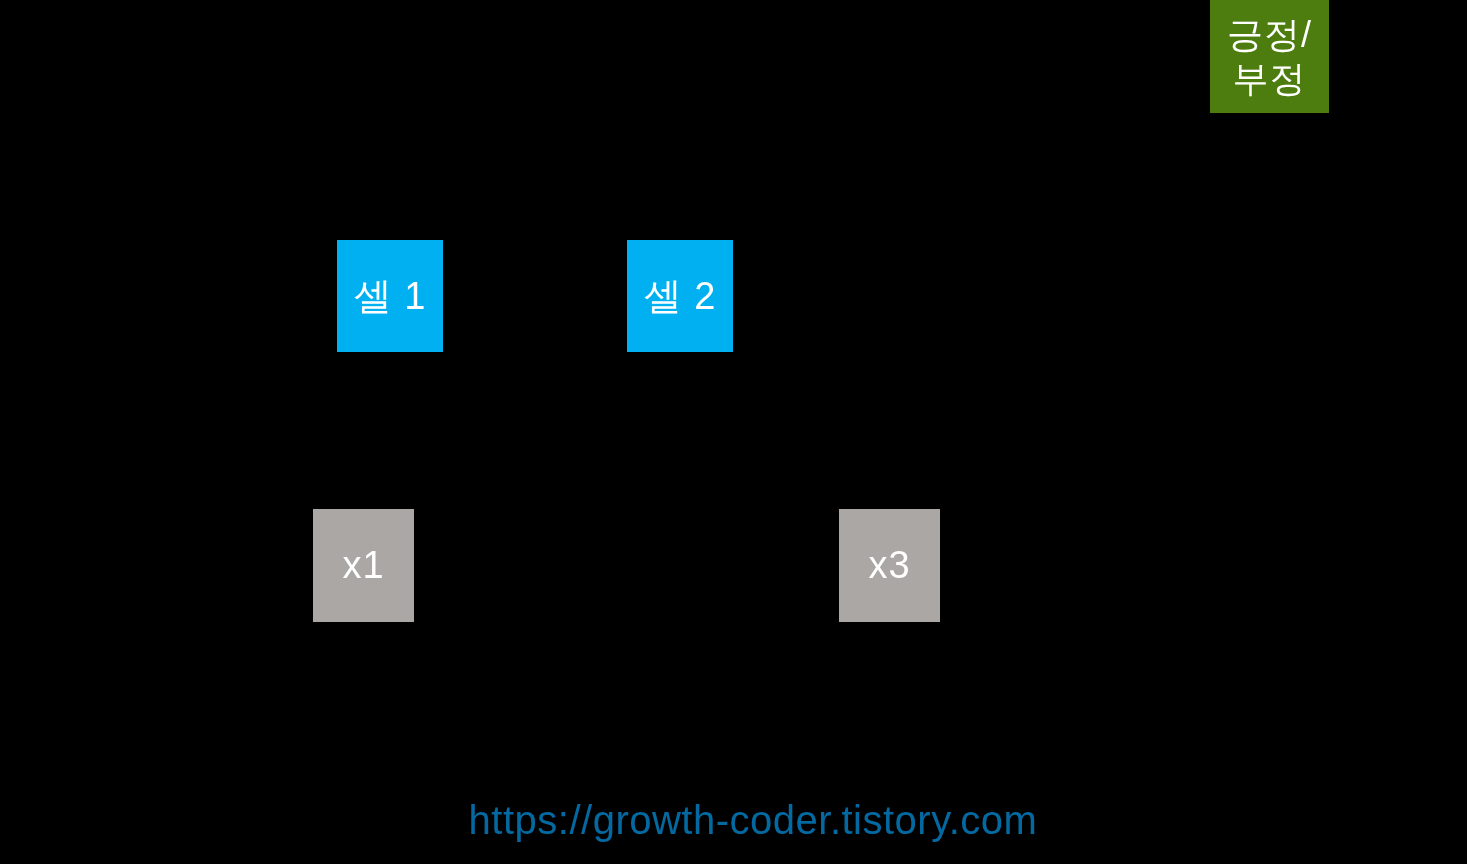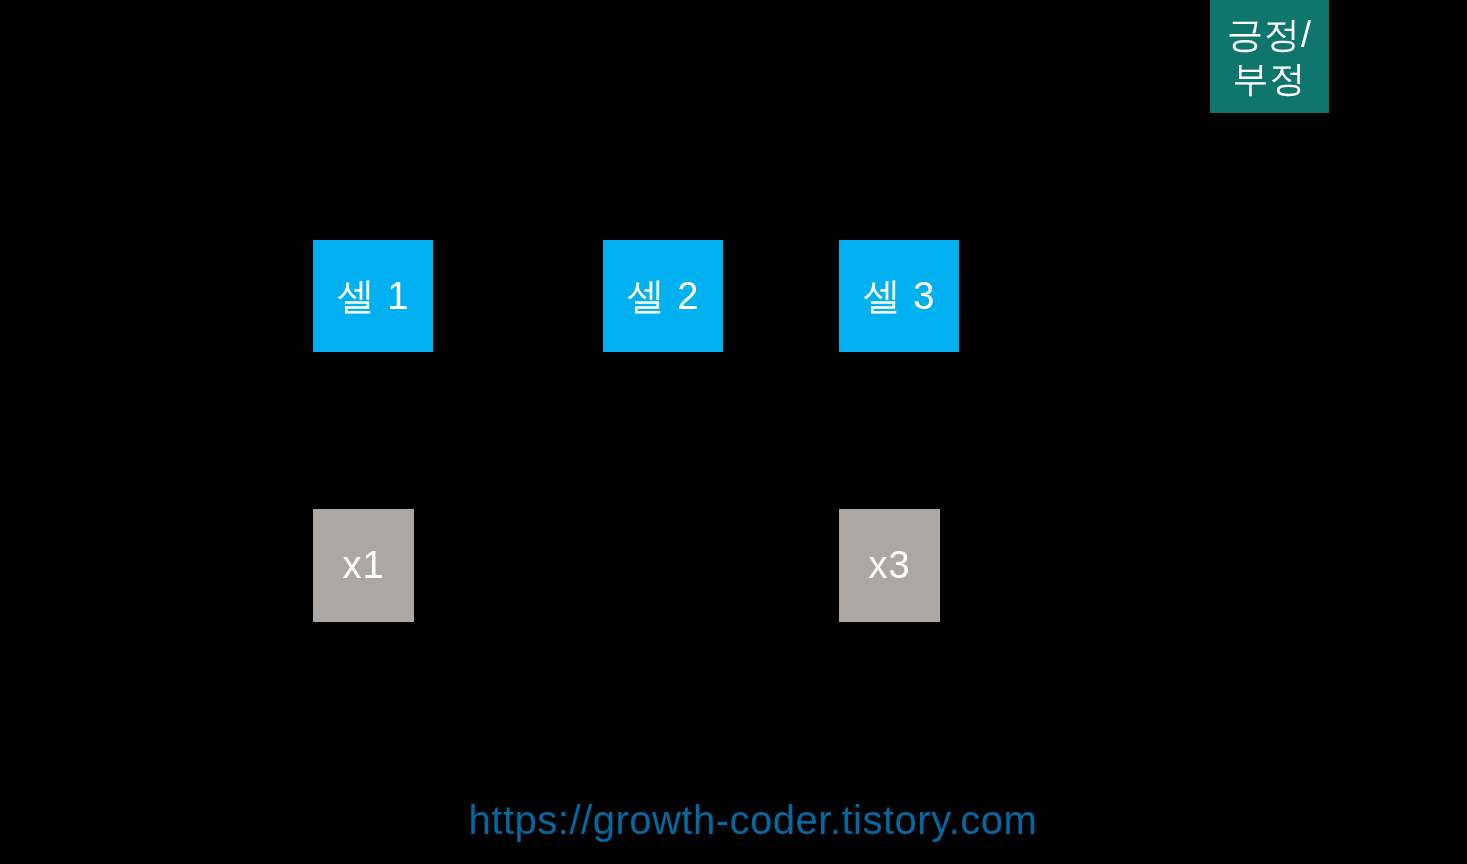--- a/index.html
+++ b/index.html
@@ -23,37 +23,38 @@
     justify-content: center;
     text-align: center;
     color: #ffffff;
     font-size: 38px;
     font-weight: 400;
     letter-spacing: 1px;
     line-height: 1.22;
     user-select: none;
   }
   .cell-node {
-    width: 120px;
+    width: 106px;
     height: 112px;
     top: 240px;
     background: #00b0f0;
+    margin-left: 24px;
   }
   .input-node {
     width: 101px;
     height: 113px;
     top: 509px;
     background: #aaa7a4;
   }
   .output-node {
     width: 119px;
     height: 113px;
     left: 1210px;
     top: 0;
-    background: #0f766e;
+    background: #4d7c0f;
     font-size: 36px;
   }
   .col-1 { left: 313px; }
   .col-2 { left: 603px; }
   .col-3 { left: 839px; }
   .col-4 { left: 1210px; }
   .footer-url {
     position: absolute;
     left: 453px;
     top: 798px;
@@ -76,23 +77,20 @@
     <div>긍정/</div>
     <div>부정</div>
   </div>
 
   <div class="node cell-node col-1">
     <span>셀 1</span>
   </div>
   <div class="node cell-node col-2">
     <span>셀 2</span>
   </div>
-  <div class="node cell-node col-3">
-    <span>셀 3</span>
-  </div>
 
   <div class="node input-node col-1">
     <span>x1</span>
   </div>
   <div class="node input-node col-3">
     <span>x3</span>
   </div>
 
   <a class="footer-url">https://growth-coder.tistory.com</a>
 

